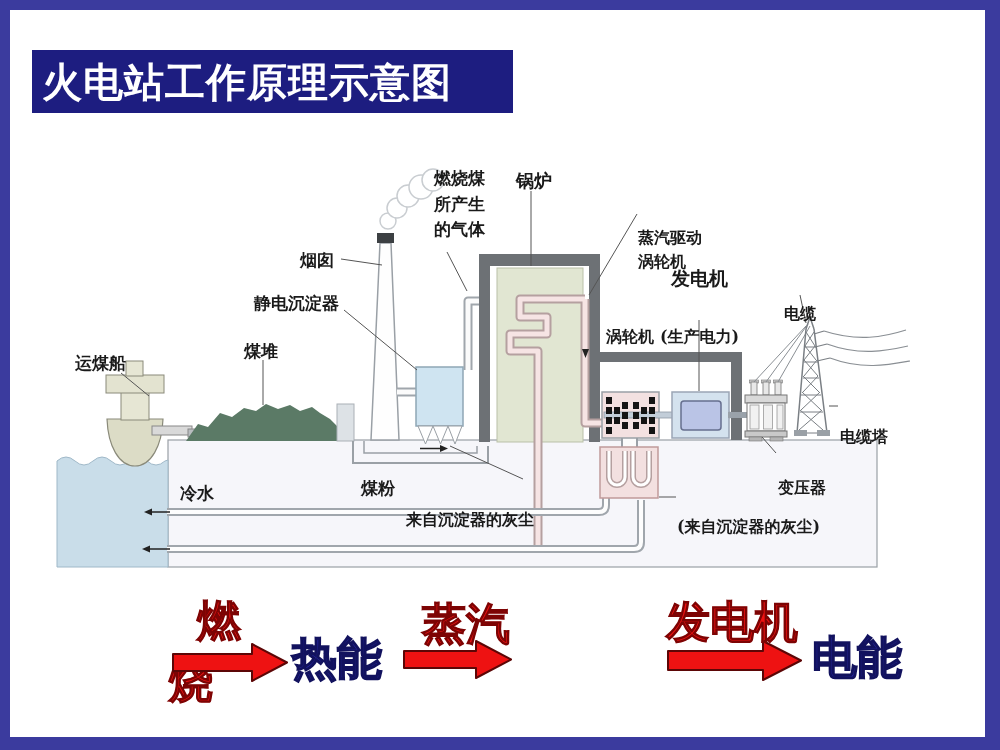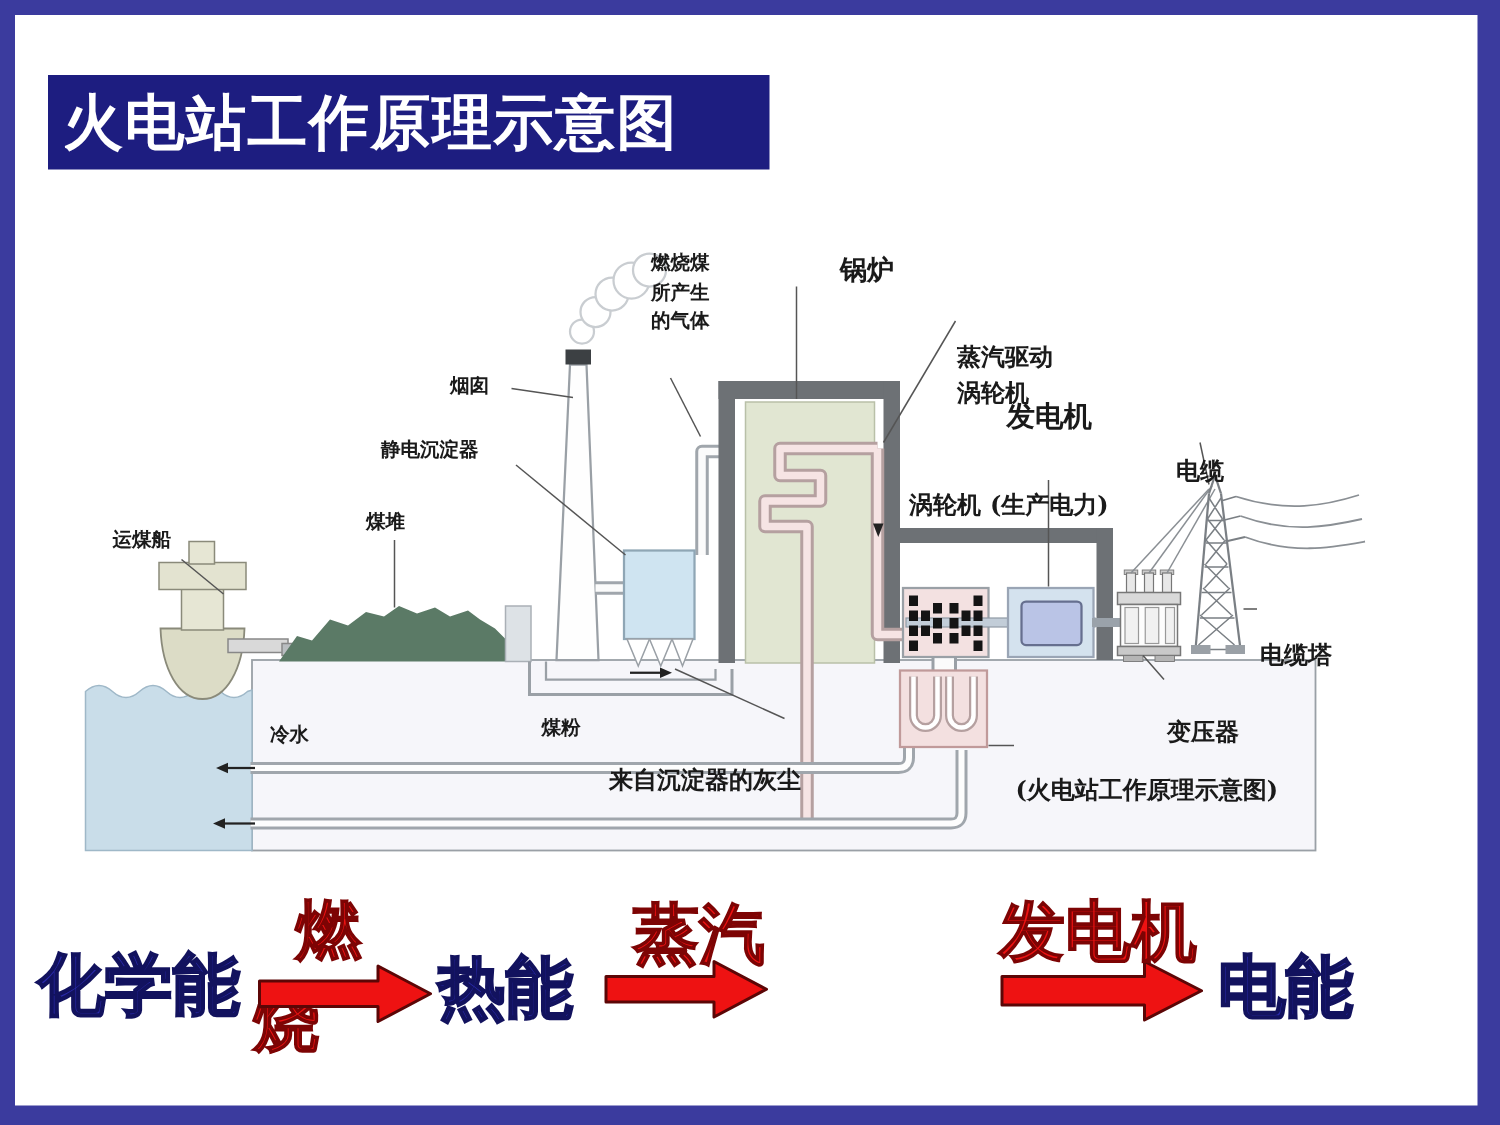--- a/index.html
+++ b/index.html
@@ -5,21 +5,21 @@
   html,body{margin:0;padding:0;background:#fff;}
   .slide{position:relative;width:1000px;height:750px;background:#ffffff;overflow:hidden;
          font-family:"DejaVu Serif","Liberation Serif",serif;}
   .frame{position:absolute;inset:0;border-style:solid;border-color:#3b3b9e;
          border-width:10px 15px 13px 10px;pointer-events:none;z-index:20;}
   .titlebar{position:absolute;left:32px;top:50px;width:481px;height:63px;background:#1d1d80;z-index:10;}
   .titlebar .t{color:#ffffff;font-size:40px;font-weight:bold;line-height:63px;padding-left:10px;
                letter-spacing:1px;white-space:nowrap;}
   svg.diagram{position:absolute;left:0;top:0;z-index:5;}
   .lbl{position:absolute;color:#1a1a1a;font-weight:600;white-space:pre-line;z-index:10;line-height:1.5;}
-  .fs16{font-size:16px;margin-top:28px;} .fs17{font-size:13px;} .fs18{font-size:18px;font-weight:700;margin-left:44px;}
+  .fs16{font-size:16px;margin-top:28px;} .fs17{font-size:17px;} .fs18{font-size:18px;font-weight:700;}
   .fs19{font-size:19px;font-weight:700;}
   .energy{position:absolute;font-weight:bold;line-height:1;white-space:nowrap;}
   .eblue{color:#2a2aac;-webkit-text-stroke:1.5px #12125e;font-size:45px;z-index:10;}
   .ered{color:#ee1212;-webkit-text-stroke:1px #7d0404;font-size:44px;z-index:10;}
   .ered-behind{z-index:2;}
 </style>
 </head>
 <body>
 
 <div class="slide">
@@ -230,23 +230,22 @@
 涡轮机</div>
   <div class="lbl fs19" style="left:671px;top:264px">发电机</div>
   <div class="lbl fs16" style="left:606px;top:297px">涡轮机</div>
   <div class="lbl fs16" style="left:660px;top:297px">(生产电力)</div>
   <div class="lbl fs16" style="left:784px;top:274px">电缆</div>
   <div class="lbl fs16" style="left:840px;top:397px">电缆塔</div>
   <div class="lbl fs16" style="left:778px;top:448px">变压器</div>
   <div class="lbl fs17" style="left:180px;top:481px">冷水</div>
   <div class="lbl fs17" style="left:361px;top:476px">煤粉</div>
   <div class="lbl fs16" style="left:406px;top:480px">来自沉淀器的灰尘</div>
-  <div class="lbl fs16" style="left:677px;top:487px">(火电站工作原理示意图)</div>
-
-  <div class="energy eblue" style="left:25px;top:634px">化学能</div>
+  <div class="lbl fs16" style="left:677px;top:487px">(来自沉淀器的灰尘)</div>
+
   <div class="energy ered" style="left:197px;top:599px">燃</div>
   <div class="energy ered ered-behind" style="left:169px;top:660px">烧</div>
   <div class="energy eblue" style="left:292px;top:636px">热能</div>
   <div class="energy ered" style="left:422px;top:602px">蒸汽</div>
   <div class="energy ered" style="left:666px;top:600px">发电机</div>
   <div class="energy eblue" style="left:812px;top:635px">电能</div>
 
   <div class="frame"></div>
 </div>
 

